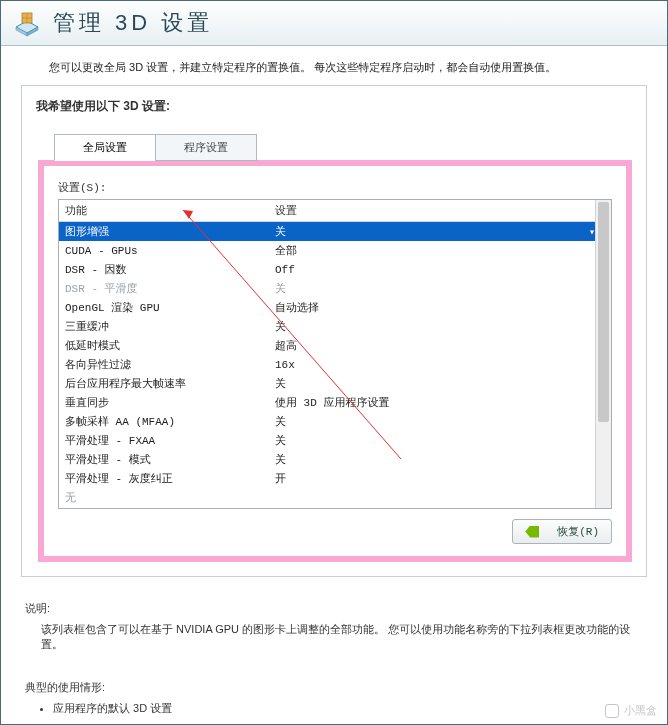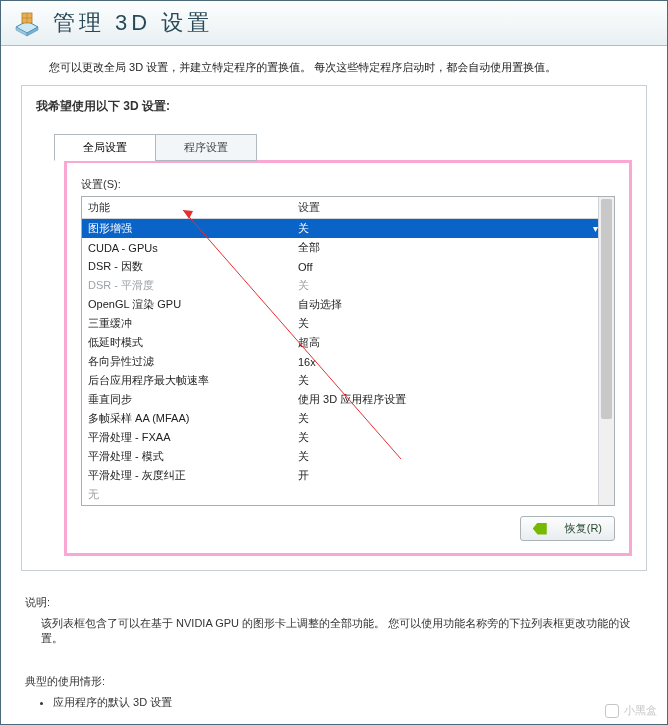--- a/index.html
+++ b/index.html
@@ -65,25 +65,26 @@
     top: 1px;
     cursor: pointer;
   }
   .tab.active {
     background: #fff;
     border-bottom: 1px solid #fff;
     color: #000;
   }
   .tab + .tab { margin-left: -1px; }
   .tab-body {
-    border: 3px solid #f9a8d4;
-    margin-left: 28px;
+    border: 6px solid #f9a8d4;
+    margin-left: 2px;
     margin-right: 0;
     padding: 14px 14px 12px 14px;
     background: #fff;
+    font-family: Liberation Mono, monospace;
   }
   .settings-label {
     font-size: 11px;
     margin-bottom: 4px;
   }
   .grid-wrap {
     border: 1px solid #a8b0b6;
     height: 310px;
     position: relative;
     overflow: hidden;

